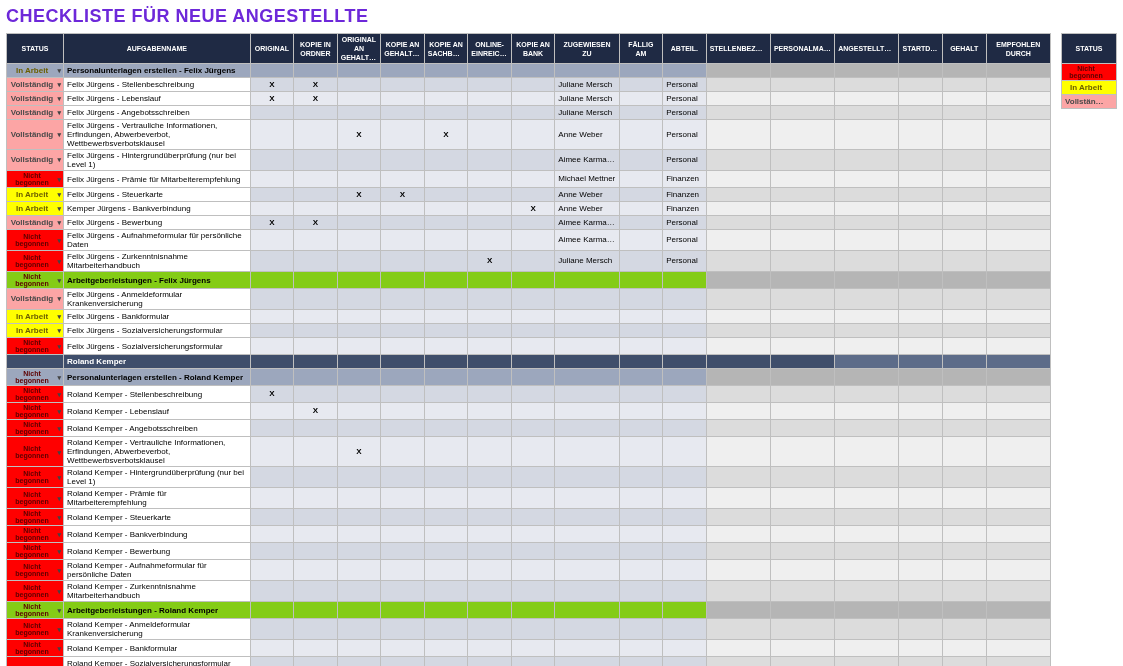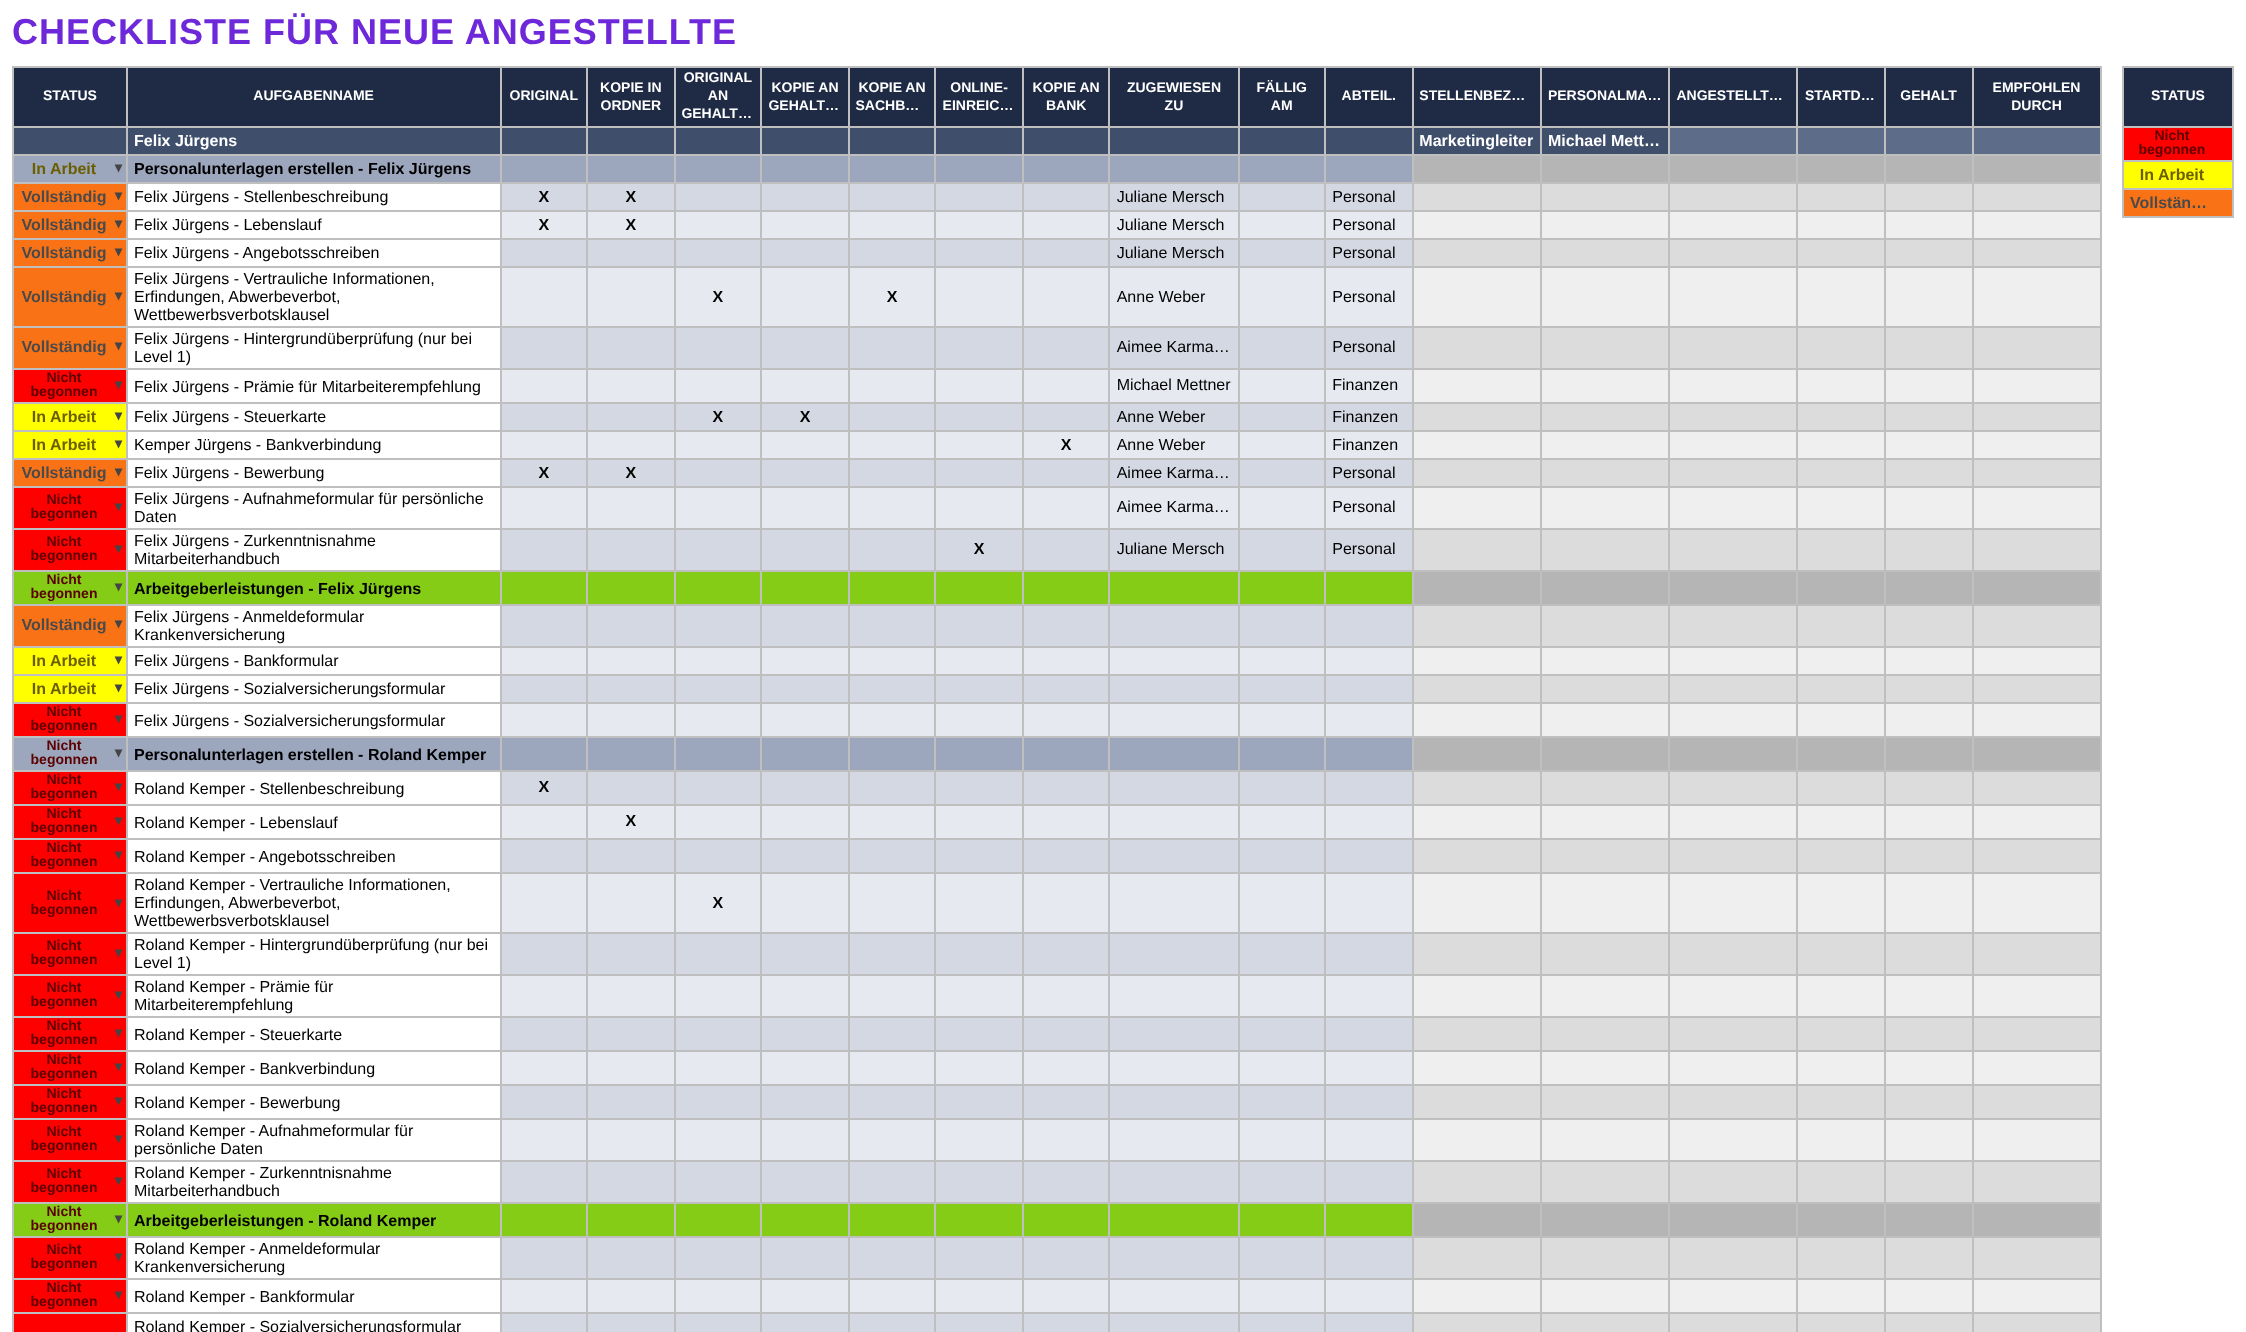--- a/index.html
+++ b/index.html
@@ -63,21 +63,21 @@
   .status-cell .dd {
     position: absolute;
     right: 2px;
     top: 50%;
     transform: translateY(-50%);
     font-size: 7px;
     color: #444;
   }
   .s-nicht  { background: #ff0000; color: #5c0000; white-space: normal; line-height: 7px; font-size: 7px;}
   .s-arbeit { background: #ffff00; color: #6b5e00; margin-left: 12px; }
-  .s-voll   { background: #f97316; color: #4a4a4a; }
+  .s-voll   { background: #fca5a5; color: #4a4a4a; }
   .task-cell { white-space: normal; line-height: 9px; }
   .x-cell { text-align: center; font-weight: bold; }
   .row-person td { background: #3f4e6b; color: #fff; font-weight: bold; }
   .row-person td.status-cell { background: #3f4e6b; }
   .row-person td.tail { background: #5d6c89; }
   .row-subhead td.task-cell { font-weight: bold; }
   .row-subhead td { background: #9ca7bd; }
   .row-subhead.dark td { background: #84cc16; }
   .row-subhead td.tail { background: #b5b5b5; }
   .shade-a { background: #d4d8e2; }
@@ -128,40 +128,20 @@
           <th>ABTEIL.</th>
           <th>STELLENBEZEICHN.</th>
           <th>PERSONALMANAGER</th>
           <th>ANGESTELLTENVERHÄLTNIS</th>
           <th>STARTDATUM</th>
           <th>GEHALT</th>
           <th>EMPFOHLEN DURCH</th>
         </tr>
       </thead>
     <tbody id="body">
-        <tr class="row-person">
-          <td class="status-cell "></td>
-          <td class="task-cell">Felix Jürgens</td>
-          <td class=""></td>
-          <td class=""></td>
-          <td class=""></td>
-          <td class=""></td>
-          <td class=""></td>
-          <td class=""></td>
-          <td class=""></td>
-          <td class=""></td>
-          <td class=""></td>
-          <td class=""></td>
-          <td class="">Marketingleiter</td>
-          <td class="">Michael Mettner</td>
-          <td class="tail"></td>
-          <td class="tail"></td>
-          <td class="tail"></td>
-          <td class="tail"></td>
-        </tr>
         <tr class="row-subhead">
           <td class="status-cell s-arbeit"><span>In Arbeit</span><span class="dd">▾</span></td>
           <td class="task-cell">Personalunterlagen erstellen - Felix Jürgens</td>
           <td class=""></td>
           <td class=""></td>
           <td class=""></td>
           <td class=""></td>
           <td class=""></td>
           <td class=""></td>
           <td class=""></td>
@@ -487,20 +467,40 @@
           <td class="shade-b x-cell"></td>
           <td class="shade-b"></td>
           <td class="shade-b"></td>
           <td class="shade-b"></td>
           <td class="tail-b"></td>
           <td class="tail-b"></td>
           <td class="tail-b"></td>
           <td class="tail-b"></td>
           <td class="tail-b"></td>
           <td class="tail-b"></td>
+        </tr>
+        <tr class="row-person">
+          <td class="status-cell "></td>
+          <td class="task-cell">Roland Kemper</td>
+          <td class=""></td>
+          <td class=""></td>
+          <td class=""></td>
+          <td class=""></td>
+          <td class=""></td>
+          <td class=""></td>
+          <td class=""></td>
+          <td class=""></td>
+          <td class=""></td>
+          <td class=""></td>
+          <td class=""></td>
+          <td class=""></td>
+          <td class="tail"></td>
+          <td class="tail"></td>
+          <td class="tail"></td>
+          <td class="tail"></td>
         </tr>
         <tr class="row-subhead">
           <td class="status-cell s-nicht"><span>Nicht begonnen</span><span class="dd">▾</span></td>
           <td class="task-cell">Personalunterlagen erstellen - Roland Kemper</td>
           <td class=""></td>
           <td class=""></td>
           <td class=""></td>
           <td class=""></td>
           <td class=""></td>
           <td class=""></td>

